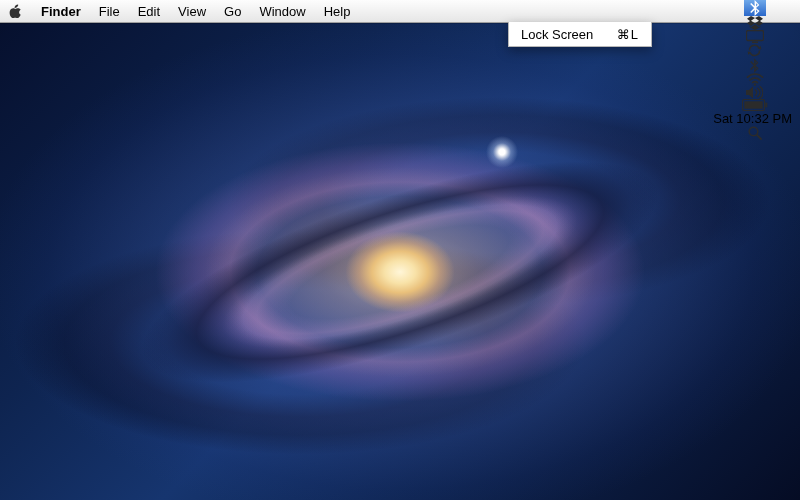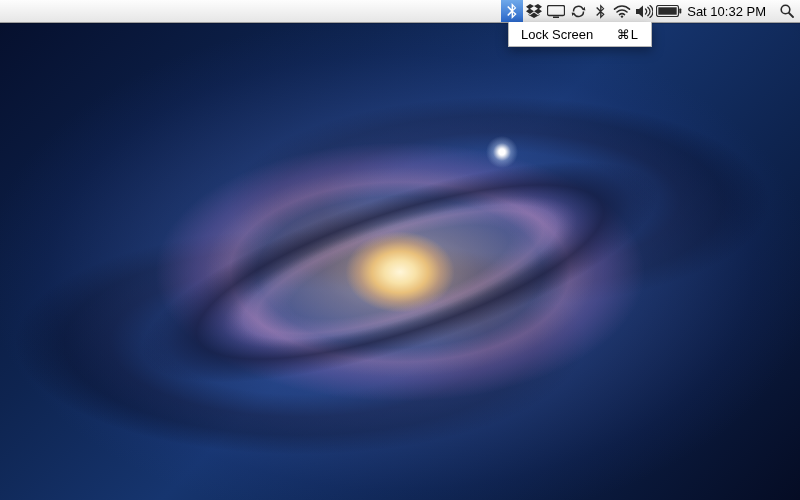--- a/index.html
+++ b/index.html
@@ -9,21 +9,21 @@
     background:linear-gradient(#fdfdfd,#e6e6e6);
     border-bottom:1px solid #9f9f9f;
     display:flex;align-items:center;
     box-shadow:0 1px 0 rgba(0,0,0,.15);
     z-index:10;
   }
   .left-menus{display:flex;align-items:center;height:100%;}
   .menu-item{padding:0 9px;height:100%;display:flex;align-items:center;cursor:default;}
   .menu-item.bold{font-weight:bold;}
   .apple-logo svg{display:block;}
-  .status-area{margin-left:auto;display:flex;align-items:center;height:100%;}
+  .status-area{margin-left:auto;display:flex;align-items:center;height:100%;flex-direction:column;}
   .status-icon{width:22px;height:100%;display:flex;align-items:center;justify-content:center;}
   .status-icon.sel{background:linear-gradient(#6fa9ea,#2a67c9);}
   .status-icon svg{display:block;}
   .clock{padding:0 8px 0 4px;}
   .spotlight{width:26px;display:flex;align-items:center;justify-content:center;}
   
   .dropdown{
     position:absolute;top:22px;
     background:#fff;border:1px solid #b8b8b8;border-top:none;
     box-shadow:0 4px 12px rgba(0,0,0,.35);
@@ -109,20 +109,34 @@
 </head>
 <body>
 
 <div class="desktop">
   <div class="galaxy-tilt"></div>
   <div class="stars"></div>
   <div class="stars2"></div>
 </div>
 
 <div class="menubar">
+  <div class="left-menus">
+    <div class="menu-item apple-logo">
+      <svg width="14" height="14" viewBox="0 0 14 14">
+          <path fill="#313131" d="M9.3 1.1C9.1 2 8.5 2.8 7.8 3.3 7.1 3.8 6.3 4 5.6 3.9 5.5 3 5.9 2.1 6.5 1.5 7.2.9 8.2.5 9 .5c.1.2.2.4.3.6zM11.7 10.8c-.3.7-.7 1.4-1.2 2-.6.7-1.3 1.4-2.2 1.4-.8 0-1.1-.5-2.1-.5s-1.3.5-2.1.5c-.9 0-1.6-.8-2.2-1.5C.6 11 .1 8 1.3 6c.6-1 1.7-1.7 2.9-1.7.9 0 1.7.6 2.3.6.5 0 1.5-.7 2.6-.6.5 0 1.8.2 2.6 1.4-2.3 1.3-1.9 4.4 0 5.1z"></path>
+        </svg>
+    </div>
+    <div class="menu-item bold">Finder</div>
+    <div class="menu-item">File</div>
+    <div class="menu-item">Edit</div>
+    <div class="menu-item">View</div>
+    <div class="menu-item">Go</div>
+    <div class="menu-item">Window</div>
+    <div class="menu-item">Help</div>
+  </div>
 
   <div class="status-area">
     <div class="status-icon sel">
       <svg width="10" height="16" viewBox="0 0 10 16">
           <path fill="#fff" d="M4.6 0v6.2L1.3 3 .2 4.1 4.1 8 .2 11.9 1.3 13l3.3-3.2V16l5-4.9L6 8l3.3-3.1L4.6 0zm1.5 3.2 1.6 1.6L6.1 6.4V3.2zm0 9.6V9.6l1.6 1.6-1.6 1.6z"></path>
         </svg>
     </div>
     <div class="status-icon">
       <svg width="16" height="14" viewBox="0 0 16 14">
           <path fill="#2b2b2b" d="M4 0 0 2.7l3 2.3-3 2.3L4 10l4-2.7L4 4.7 8 2 4 0zm8 0L8 2l4 2.7-4 2.6 4 2.7 4-2.7-3-2.3 3-2.3L12 0zM8 8.6l-3.9 2.6L2.5 10v1l5.5 3 5.5-3v-1l-1.6 1.2L8 8.6z"></path>

